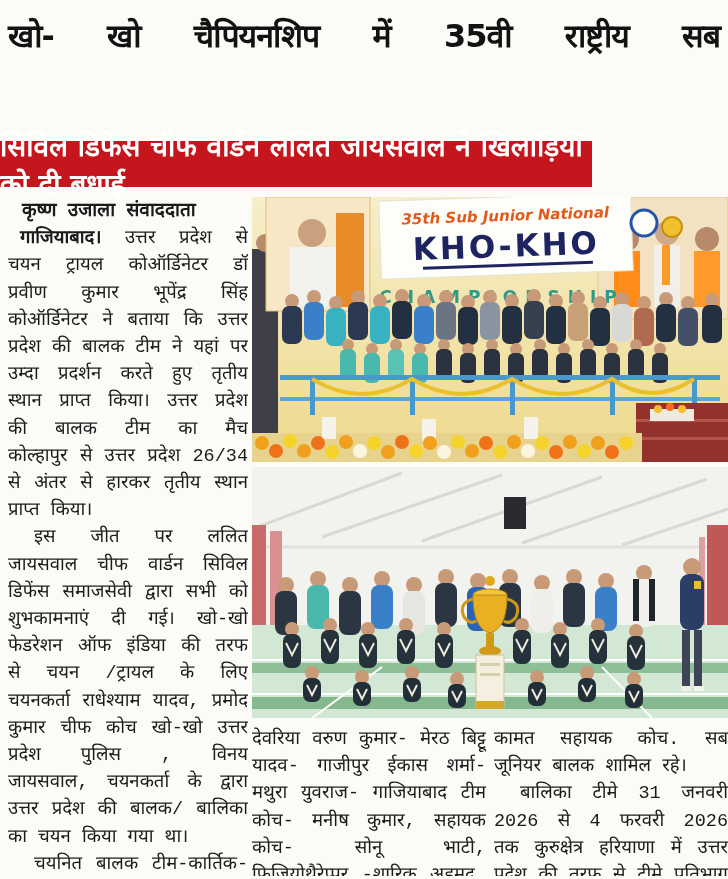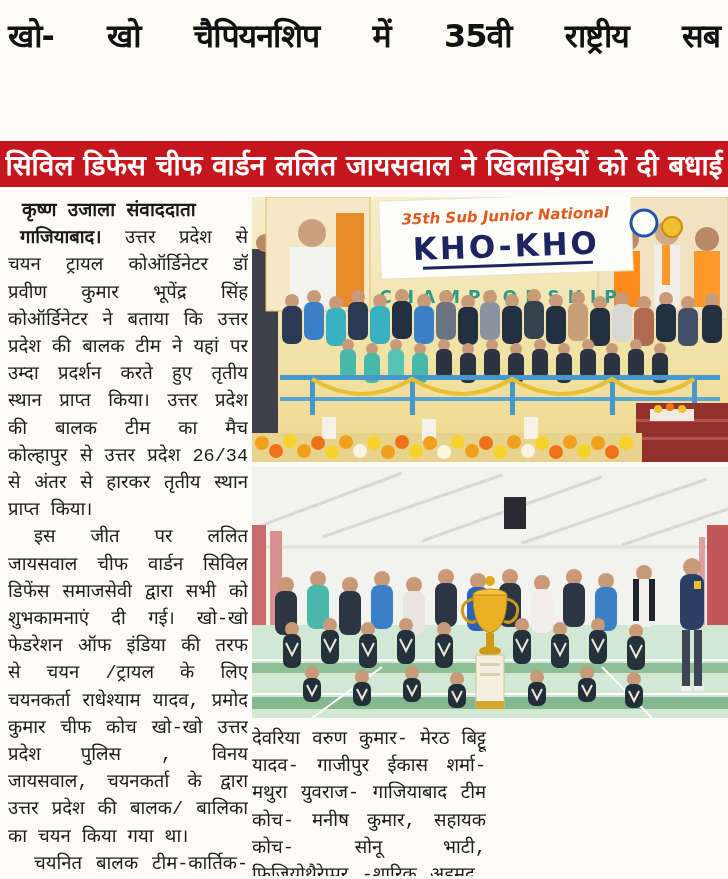--- a/index.html
+++ b/index.html
@@ -11,21 +11,21 @@
   }
   .headline{
     position:absolute;top:4px;left:8px;width:712px;
     font-size:32px;line-height:64px;font-weight:800;color:#121212;
     letter-spacing:-1px;
     text-align:justify;text-align-last:justify;
   }
   .headline .hl{display:block;white-space:nowrap;
     text-align:justify;text-align-last:justify;}
   .subhead{
-    position:absolute;top:141px;left:0;width:728px;height:46px;
+    position:absolute;top:141px;left:0;width:592px;height:46px;
     background:#c4161c;color:#ffffff;
     display:flex;align-items:center;justify-content:center;
     font-size:28px;font-weight:800;letter-spacing:0px;
   }
   .col{
     text-align:justify;font-size:18.5px;line-height:27.2px;color:#1b1b1b;
     overflow:hidden;
   }
   .col p{margin:0;font-family:Liberation Mono, monospace;}
   .col-left{position:absolute;left:8px;top:198px;width:240px;height:678px;}
@@ -319,14 +319,18 @@
         <rect x="228" y="206" width="20" height="3" fill="#d8cfae"></rect>
         <rect x="224" y="234" width="28" height="8" fill="#d4a82a"></rect>
       </g>
     </svg>
   </div>
 
   <div class="col col-mid">
     <p>देवरिया वरुण कुमार- मेरठ बिट्टू यादव- गाजीपुर ईकास शर्मा- मथुरा युवराज- गाजियाबाद टीम कोच- मनीष कुमार, सहायक कोच- सोनू भाटी, फिजियोथैरेप्पर -शारिक अहमद. मनीष कुमार कोच आयुषी मैनेजर शुभम</p>
   </div>
 
+  <div class="col col-right">
+    <p>कामत सहायक कोच. सब जूनियर बालक शामिल रहे।</p>
+    <p class="p-ind">बालिका टीमे 31 जनवरी 2026 से 4 फरवरी 2026 तक कुरुक्षेत्र हरियाणा  में उत्तर प्रदेश की तरफ से टीमे प्रतिभाग कर रही है।</p>
+  </div>
 
 </div>
 
 </body></html>

